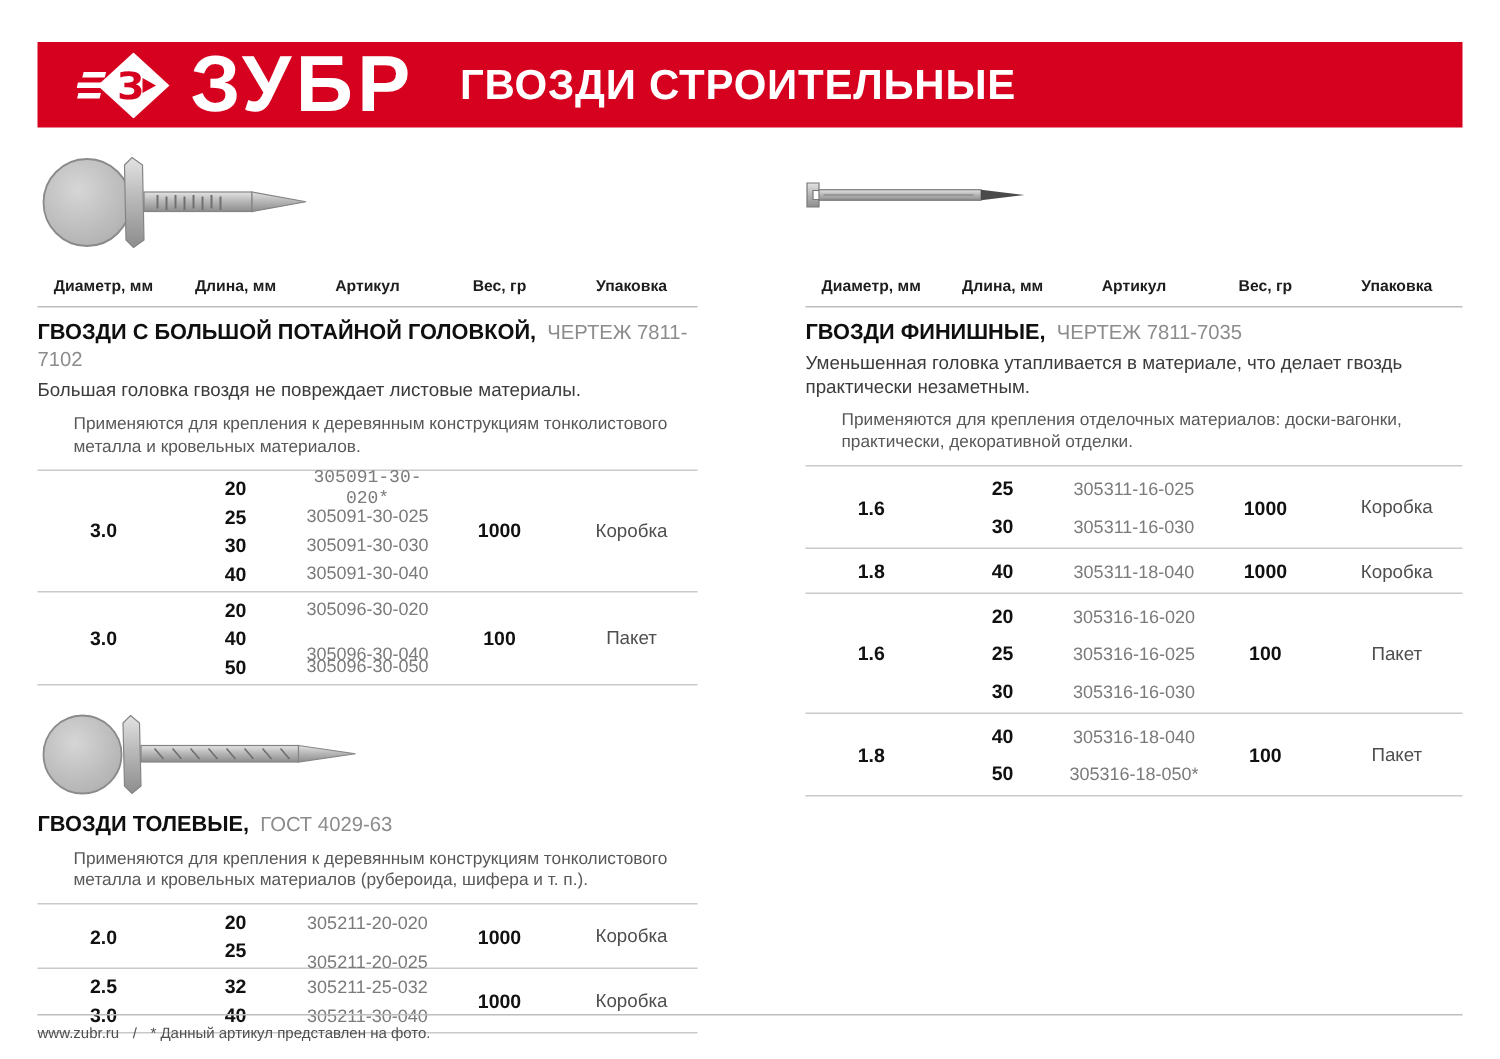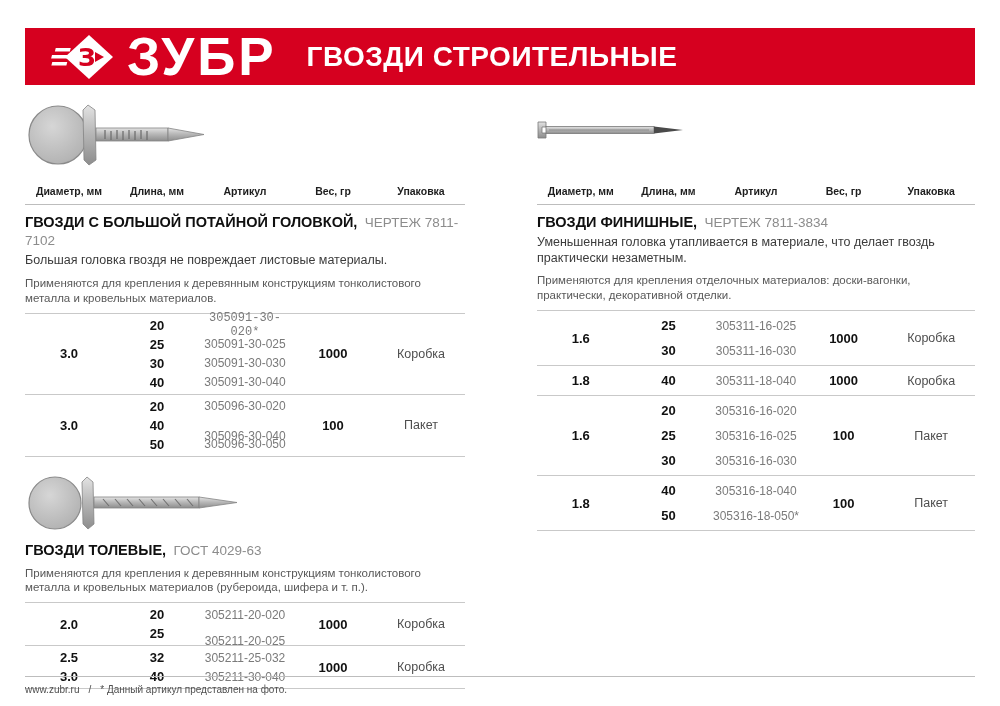--- a/index.html
+++ b/index.html
@@ -24,21 +24,21 @@
   
   .thead{display:grid;grid-template-columns:repeat(5,1fr);text-align:center;
          font-size:10.5px;font-weight:bold;color:#1d1d1d;padding-bottom:7px;
          border-bottom:1px solid #bdbdbd;}
 
   
   .sec-head{padding-top:8px;}
   .sec-title{font-size:14.5px;font-weight:bold;color:#0f0f0f;}
   .sec-standard{font-size:13.5px;color:#8c8c8c;margin-left:3px;}
   .sec-desc{font-size:12.5px;color:#3b3b3b;margin-top:4px;line-height:1.25;}
-  .sec-usage{font-size:11.5px;color:#585858;margin-top:7px;line-height:1.3;margin-bottom:7px;}
+  .sec-usage{font-size:11.5px;color:#585858;margin-top:7px;line-height:1.3;margin-bottom:7px;margin-left:24px;}
 
   
   .ptable{border-top:1px solid #c9c9c9;}
   .t-group{display:grid;grid-template-columns:repeat(5,1fr);
            border-bottom:1px solid #c9c9c9;padding:2px 0;}
   .cell{display:flex;align-items:center;justify-content:center;text-align:center;}
   .c-bold{font-size:13px;font-weight:bold;color:#111;}
   .c-art{font-size:12px;color:#7a7a7a;}
   .c-pack{font-size:12.5px;color:#4e4e4e;}
 
@@ -215,21 +215,21 @@
           <div>Диаметр, мм</div>
           <div>Длина, мм</div>
           <div>Артикул</div>
           <div>Вес, гр</div>
           <div>Упаковка</div>
         </div>
 
       <div class="sec-head">
         <div>
           <span class="sec-title">ГВОЗДИ ФИНИШНЫЕ,</span>
-          <span class="sec-standard">ЧЕРТЕЖ 7811-3834</span>
+          <span class="sec-standard">ЧЕРТЕЖ 7811-7035</span>
         </div>
         <div class="sec-desc">Уменьшенная головка утапливается в материале, что делает гвоздь практически незаметным.</div>
         <div class="sec-usage">Применяются для крепления отделочных материалов: доски-вагонки, практически, декоративной отделки.</div>
       </div>
       <div class="ptable">
           <div class="t-group" style="grid-auto-rows: 25px;">
             <div class="cell c-bold" style="grid-area: 1 / 1 / span 2;">1.6</div>
             <div class="cell c-bold" style="grid-area: 1 / 2;">25</div>
             <div class="cell c-art" style="grid-area: 1 / 3;">305311-16-025</div>
             <div class="cell c-bold" style="grid-area: 2 / 2;">30</div>

